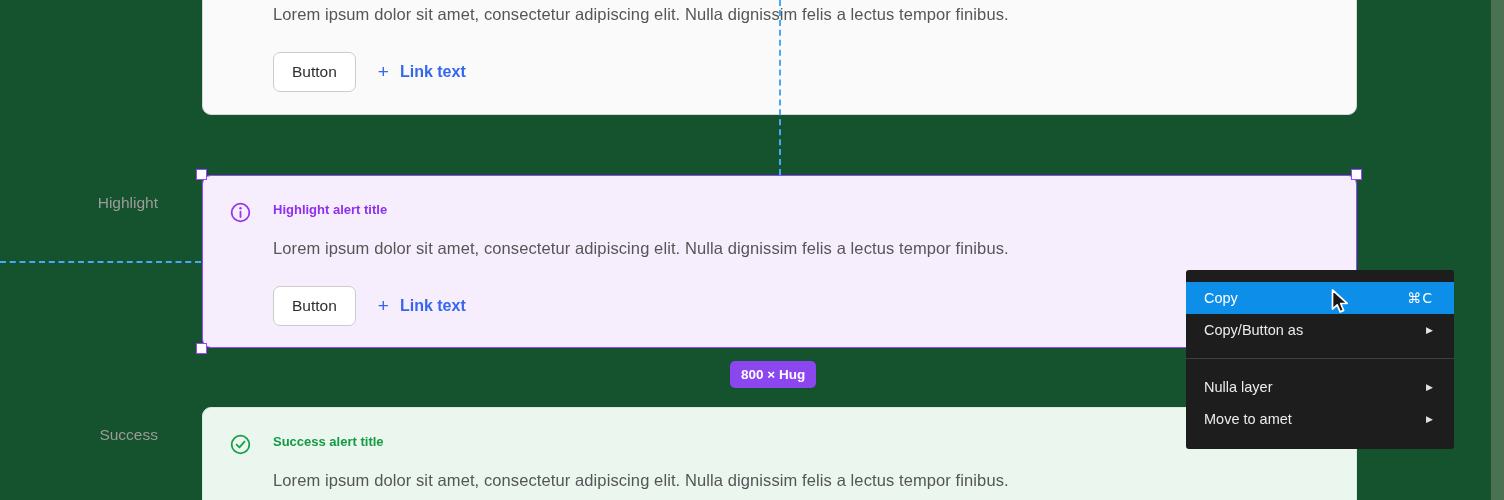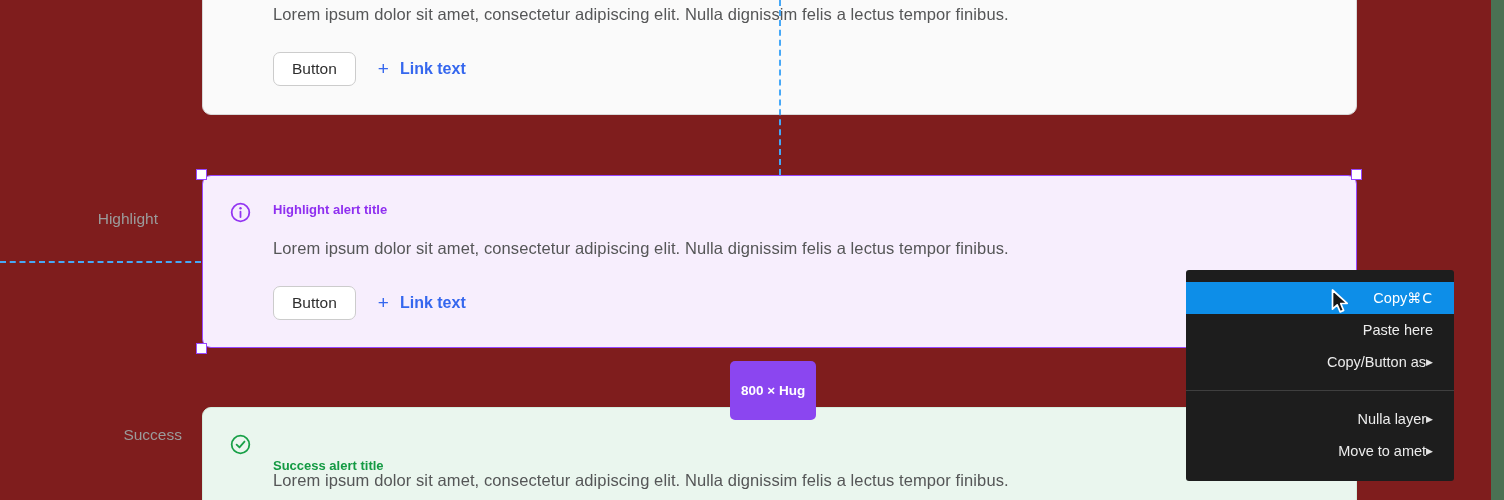--- a/index.html
+++ b/index.html
@@ -1,55 +1,55 @@
 <!DOCTYPE html>
 <html><head>
 <meta charset="utf-8">
 <style>
   html,body{margin:0;padding:0;background:#fff;}
   .canvas{
-    position:relative;width:1504px;height:500px;overflow:hidden;background:#7f1d1d;
+    position:relative;width:1504px;height:500px;overflow:hidden;background:#14532d;
     font-family:"Liberation Sans",sans-serif;
   }
   
   .alert{position:absolute;left:202px;width:1155px;box-sizing:border-box;border-radius:9px;}
   .alert--default{top:-59px;height:174px;background:#fafafa;border:1px solid #d8d8d8;}
   .alert--highlight{top:175px;height:173px;background:#f7eefd;border:1.5px solid #9747ff;}
   .alert--success{top:407px;height:173px;background:#eaf6ee;border:1px solid #d5ecdd;}
   .alert-icon{position:absolute;left:27px;top:26px;width:21px;height:21px;}
   .alert-title{position:absolute;left:70px;top:26px;font-size:13px;font-weight:700;white-space:nowrap;text-align:center;}
   .alert--highlight .alert-title{color:#8f2ff0;}
   .alert--highlight .alert-icon{color:#9335f2;}
-  .alert--success .alert-title{color:#149a43;margin-top:24px;}
+  .alert--success .alert-title{color:#149a43;}
   .alert--success .alert-icon{color:#18a047;}
   .alert-body{position:absolute;left:70px;top:63px;font-size:16.5px;color:#555657;white-space:nowrap;letter-spacing:.1px;}
   .alert-actions{position:absolute;left:70px;top:110px;display:flex;align-items:center;gap:22px;}
-  .btn{height:34px;padding:0 18px;background:#ffffff;border:1px solid #cccccc;border-radius:7px;
+  .btn{height:40px;padding:0 18px;background:#ffffff;border:1px solid #cccccc;border-radius:7px;
        font-size:15.5px;color:#2e2e2e;display:flex;align-items:center;font-family:inherit;}
   .link{display:flex;align-items:center;gap:11px;color:#3567ee;font-size:16px;font-weight:600;cursor:default;}
   .link .plus{font-size:19px;font-weight:500;}
   
   .row-label{position:absolute;left:0;width:158px;text-align:right;color:#9b9b9b;font-size:15.5px;}
-  .row-label--highlight{top:210px;}
-  .row-label--success{top:426px;padding-left:24px;}
+  .row-label--highlight{top:194px;}
+  .row-label--success{top:426px;}
   
   .vguide{position:absolute;left:779px;top:0;height:175px;width:0;border-left:2px dashed #46a8f7;z-index:5;}
   .hguide{position:absolute;top:261px;left:0;width:201px;height:0;border-top:2px dashed #46a8f7;z-index:5;}
   .handle{position:absolute;width:11px;height:11px;box-sizing:border-box;background:#fff;border:1.5px solid #9747ff;z-index:6;}
   .handle--tl{left:196px;top:169px;}
   .handle--tr{left:1351px;top:169px;}
   .handle--bl{left:196px;top:343px;}
   .handle--br{left:1351px;top:343px;}
-  .size-badge{position:absolute;left:730px;top:361px;height:27px;line-height:27px;padding:16px 11px;
+  .size-badge{position:absolute;left:730px;top:361px;height:27px;line-height:27px;padding:0 11px;
     background:#8b46f0;color:#fff;font-size:13.5px;font-weight:600;border-radius:5px;z-index:6;}
   
   .menu{position:absolute;left:1186px;top:270px;width:268px;padding:12px 0 14px 0;background:#1d1d1d;
         border-radius:3px;z-index:20;}
-  .menu-row{height:32px;display:flex;align-items:center;justify-content:flex-end;
-            padding:0 21px 0 18px;font-size:14.5px;color:#ececec;}
+  .menu-row{height:32px;display:flex;align-items:center;justify-content:space-between;
+            padding:0 21px 0 18px;font-size:14.5px;color:#ececec;gap:20px;}
   .menu-row--hl{background:#0d8ee8;color:#ffffff;}
   .menu-shortcut{font-family:"DejaVu Sans",sans-serif;font-size:14px;color:#dedede;letter-spacing:1px;}
   .menu-row--hl .menu-shortcut{color:#ffffff;}
   .menu-arrow{font-size:9px;color:#e3e3e3;}
   .menu-sep{height:1px;background:#3f3f3f;margin:12px 0;}
   
   .side-strip{position:absolute;left:1491px;top:0;width:13px;height:500px;background:#4b7153;z-index:30;}
   .cursor{position:absolute;left:1326px;top:287px;z-index:40;}
 </style>
 </head>
@@ -109,24 +109,20 @@
   <div class="handle handle--bl"></div>
   <div class="handle handle--br"></div>
   <div class="size-badge">800 × Hug</div>
 
   <div class="menu">
     <div class="menu-row menu-row--hl">
       <span>Copy</span>
       <span class="menu-shortcut">⌘C</span>
     </div>
     <div class="menu-row">
-      <span>Paste here</span>
-      <span class="menu-shortcut"></span>
-    </div>
-    <div class="menu-row">
       <span>Copy/Button as</span>
       <span class="menu-arrow">▶</span>
     </div>
     <div class="menu-sep"></div>
     <div class="menu-row">
       <span>Nulla layer</span>
       <span class="menu-arrow">▶</span>
     </div>
     <div class="menu-row">
       <span>Move to amet</span>

